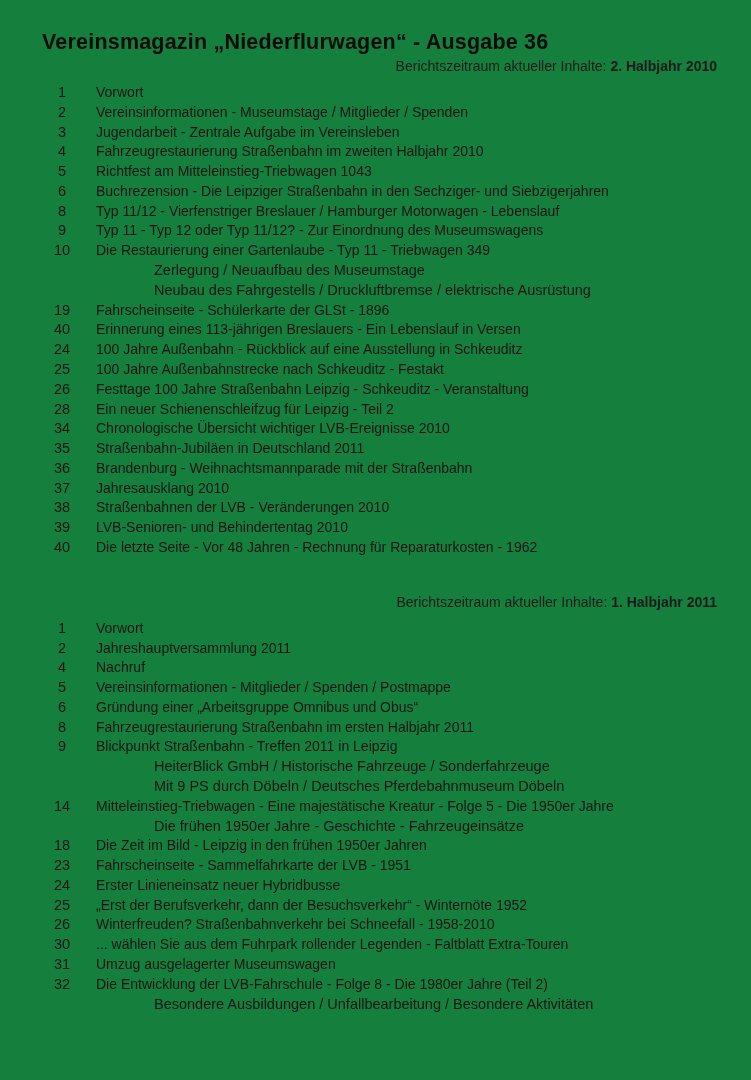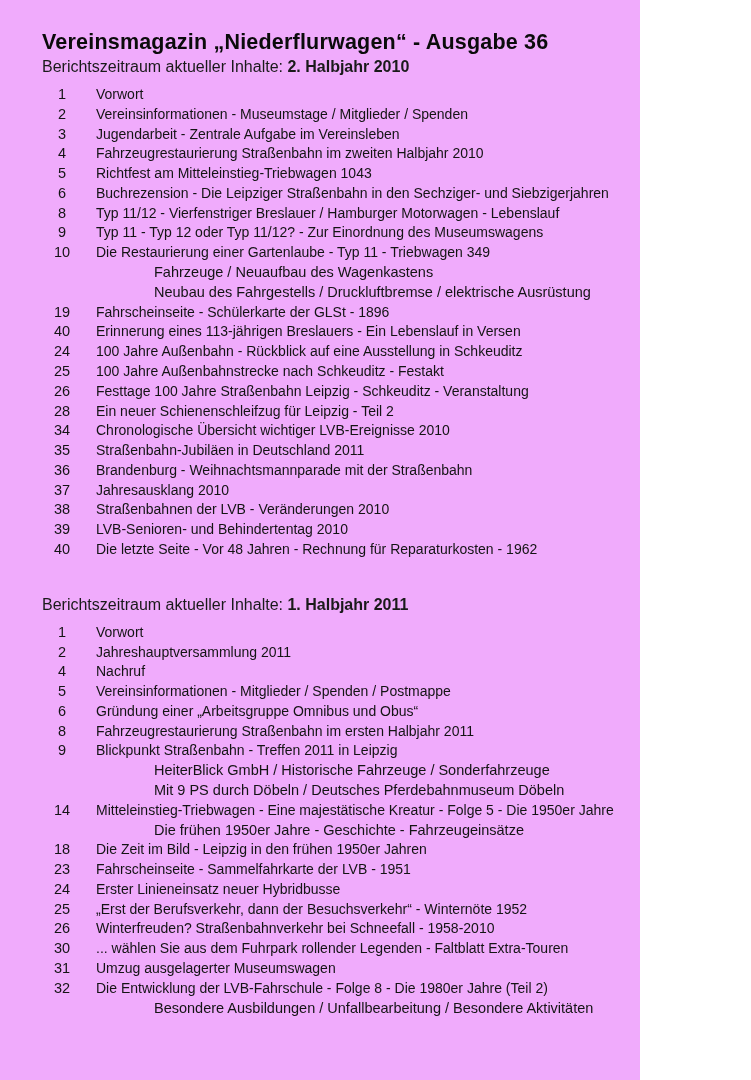--- a/index.html
+++ b/index.html
@@ -9,48 +9,49 @@
   }
   body {
     width: 751px;
     height: 1080px;
     font-family: "Liberation Sans", sans-serif;
     color: #111111;
     overflow: hidden;
   }
   .page {
     position: relative;
-    width: 640px;
+    width: 751px;
     height: 1080px;
-    background: #f0abfc;
+    background: #15803d;
     padding: 0;
     box-sizing: border-box;
   }
   .issue {
     padding: 0 34px;
     box-sizing: border-box;
   }
   .issue-1 { padding-top: 30px; }
   .issue-2 { padding-top: 36px; }
 
   .issue-title {
     font-size: 21.5px;
     font-weight: bold;
     letter-spacing: 0.2px;
     color: #0b0b0b;
     margin: 0 0 3px 0;
     padding-left: 8px;
     white-space: nowrap;
   }
   .issue-subtitle {
-    font-size: 16px;
+    font-size: 14px;
     color: #1a1a1a;
     margin: 0 0 9px 0;
     padding-left: 8px;
     white-space: nowrap;
+    text-align: right;
   }
   .issue-subtitle .sub-label { font-weight: normal; }
   .issue-subtitle .sub-value { font-weight: bold; }
 
   .toc {
     display: block;
   }
   .toc-row {
     display: flex;
     align-items: baseline;
@@ -118,21 +119,21 @@
         <div class="toc-row">
           <div class="toc-page">9</div>
           <div class="toc-text">Typ 11 - Typ 12 oder Typ 11/12? - Zur Einordnung des Museumswagens</div>
         </div>
         <div class="toc-row">
           <div class="toc-page">10</div>
           <div class="toc-text">Die Restaurierung einer Gartenlaube - Typ 11 - Triebwagen 349</div>
         </div>
         <div class="toc-row sub">
           <div class="toc-page"></div>
-          <div class="toc-text">Fahrzeuge / Neuaufbau des Wagenkastens</div>
+          <div class="toc-text">Zerlegung / Neuaufbau des Museumstage</div>
         </div>
         <div class="toc-row sub">
           <div class="toc-page"></div>
           <div class="toc-text">Neubau des Fahrgestells / Druckluftbremse / elektrische Ausrüstung</div>
         </div>
         <div class="toc-row">
           <div class="toc-page">19</div>
           <div class="toc-text">Fahrscheinseite - Schülerkarte der GLSt - 1896</div>
         </div>
         <div class="toc-row">

